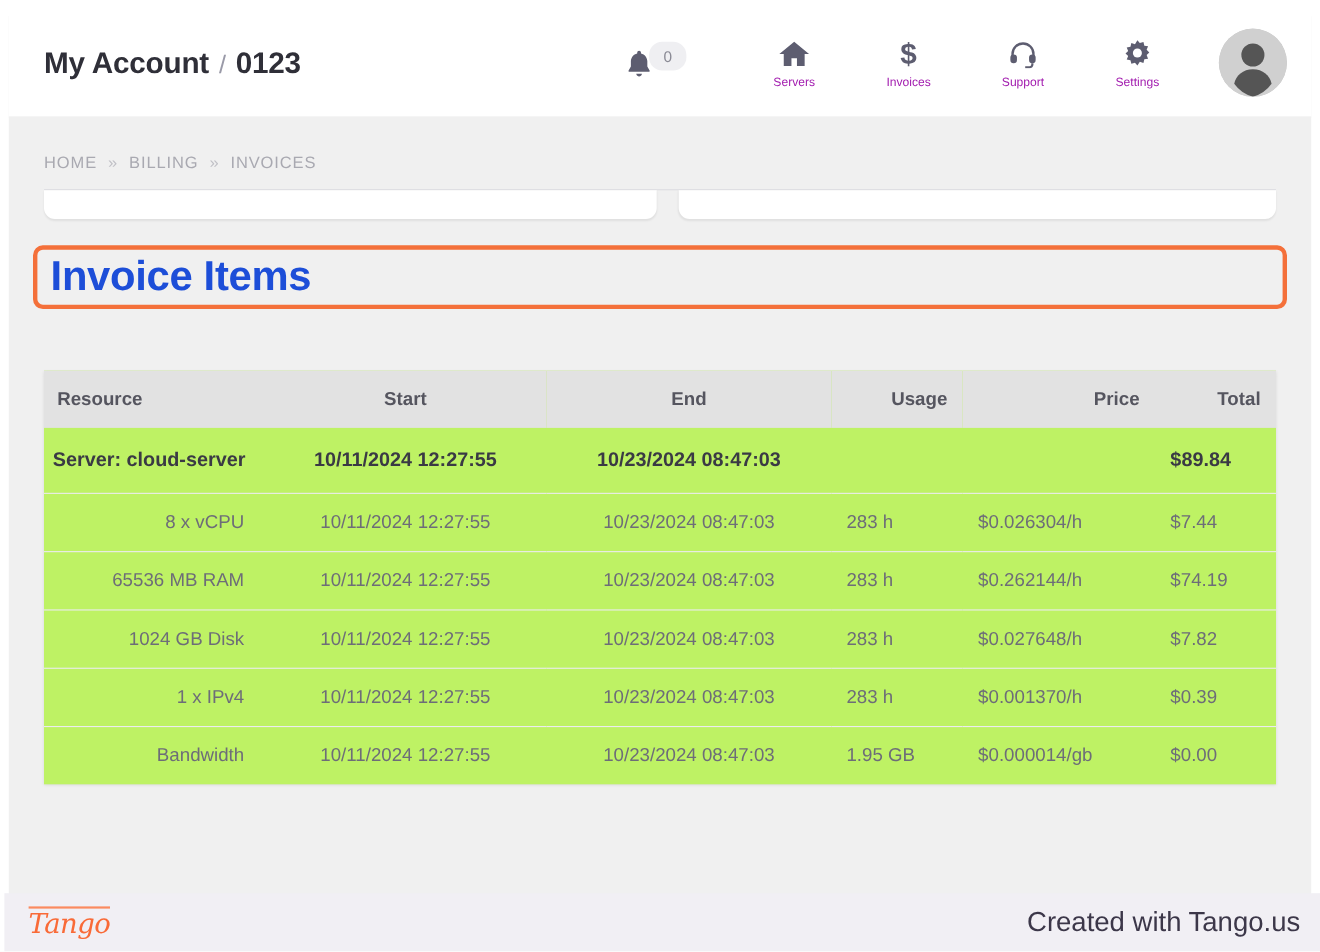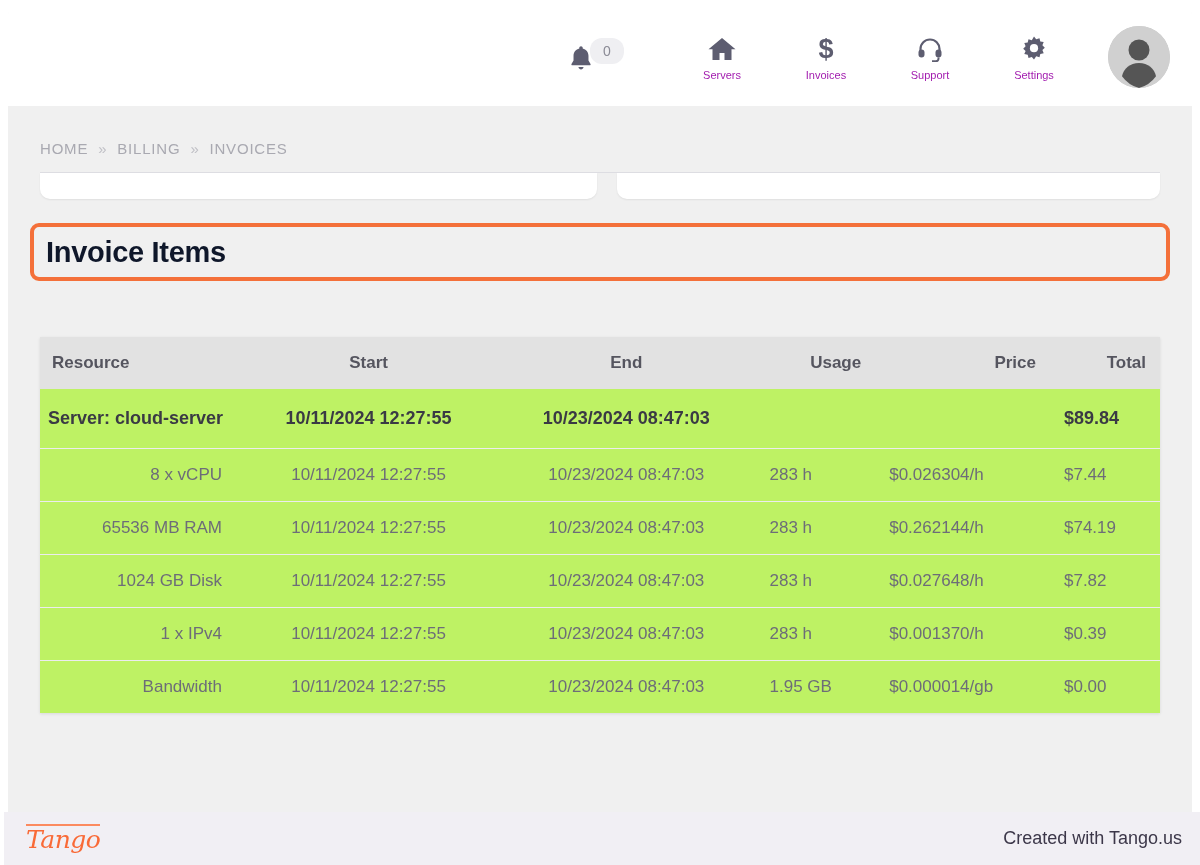--- a/index.html
+++ b/index.html
@@ -111,22 +111,22 @@
 
   .hl-box {
     margin: 24px 0 0 0;
     border: 4px solid #f4703a;
     border-radius: 9px;
     height: 58px;
     display: flex; align-items: center;
     padding: 0 12px;
   }
   .hl-box h1 {
-    font-size: 29px;
-    color: #0f172a;
+    font-size: 38px;
+    color: #1d4ed8;
     font-weight: 600;
     letter-spacing: -0.3px;
   }
 
   
   .table-card {
     margin: 56px 10px 0 10px;
     background: #bef264;
     box-shadow: 0 1px 3px rgba(0,0,0,0.10);
   }
@@ -181,31 +181,34 @@
     font-style: italic;
     font-size: 25px;
     color: #f96a37;
     letter-spacing: -0.5px;
     border-top: 2px solid #fb8a5f;
     line-height: 1.05;
     padding-top: 1px;
   }
   .footer-note {
     margin-left: auto;
-    font-size: 18px;
+    font-size: 25px;
     color: #3c3749;
   }
 </style>
 </head>
 <body>
 
 <div class="screen">
 
   <div class="header">
 
+    <div class="title">
+      <span>My Account</span><span class="sep">/</span><span class="acct">0123</span>
+    </div>
 
     <div class="header-right">
 
       <div class="bell-wrap">
         <span>
           <svg class="bell-icon" viewBox="0 0 24 26" aria-hidden="true">
             <path fill="#5d5d70" d="M12 1.2c-.9 0-1.6.7-1.6 1.6v.6C7.3 4.1 5.1 6.8 5.1 10v4.3L3.2 17.6c-.3.5.1 1.2.7 1.2h16.2c.6 0 1-.7.7-1.2l-1.9-3.3V10c0-3.2-2.2-5.9-5.3-6.6v-.6c0-.9-.7-1.6-1.6-1.6z"></path>
             <path fill="#5d5d70" d="M9.6 20.4c.3 1.4 1.3 2.3 2.4 2.3s2.1-.9 2.4-2.3z"></path>
           </svg>
         </span>

